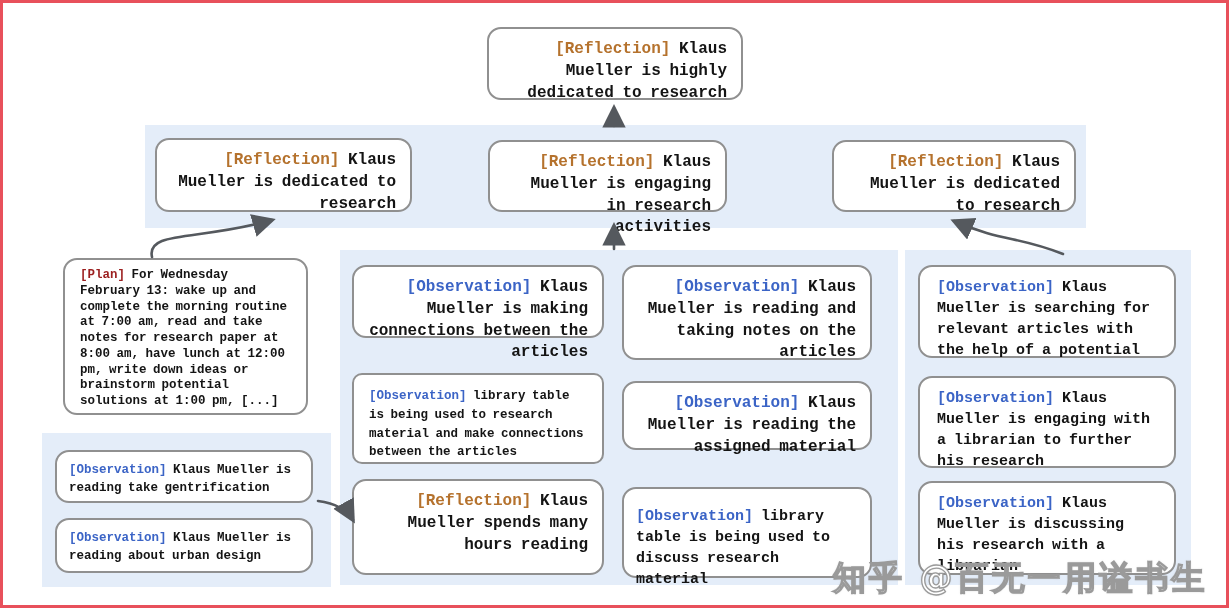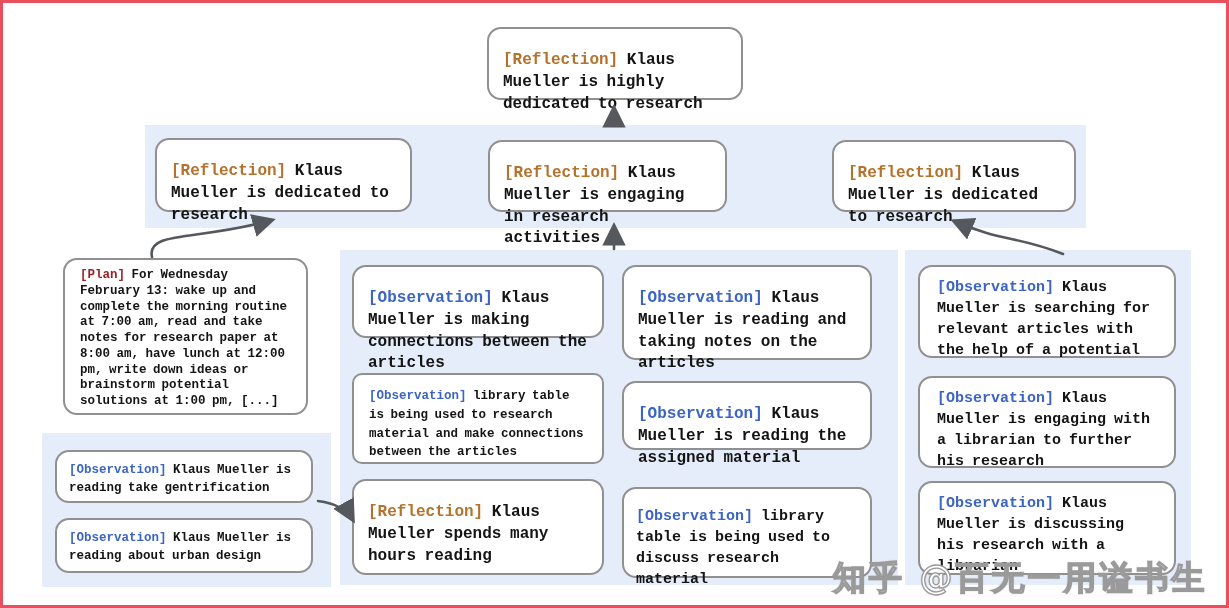--- a/index.html
+++ b/index.html
@@ -34,21 +34,21 @@
     position:absolute;
     background:#fff;
     border:2px solid var(--box-border);
     border-radius:14px;
     box-sizing:border-box;
     color:var(--text);
     font-weight:bold;
     z-index:3;
     word-spacing:-1px;
   }
-  .f16{font-size:16px;line-height:1.36;padding:21px 14px;}
+  .f16{font-size:16px;line-height:1.36;padding:10px 14px;text-align:right;}
   .f15{font-size:15px;line-height:1.4;padding:10px 17px;}
   .f15m{font-size:15px;line-height:1.4;padding:17px 12px;}
   .f125{font-size:12.5px;line-height:1.45;padding:9px 12px;}
   .f125m{font-size:12.5px;line-height:1.5;padding:12px 15px;border-radius:10px;}
   .fplan{font-size:12.5px;line-height:1.26;padding:8px 15px;}
   .tag-reflection{color:var(--reflection-tag);}
   .tag-observation{color:var(--observation-tag);}
   .tag-plan{color:var(--plan-tag);}
   .arrows{
     position:absolute;left:0;top:0;z-index:4;pointer-events:none;

